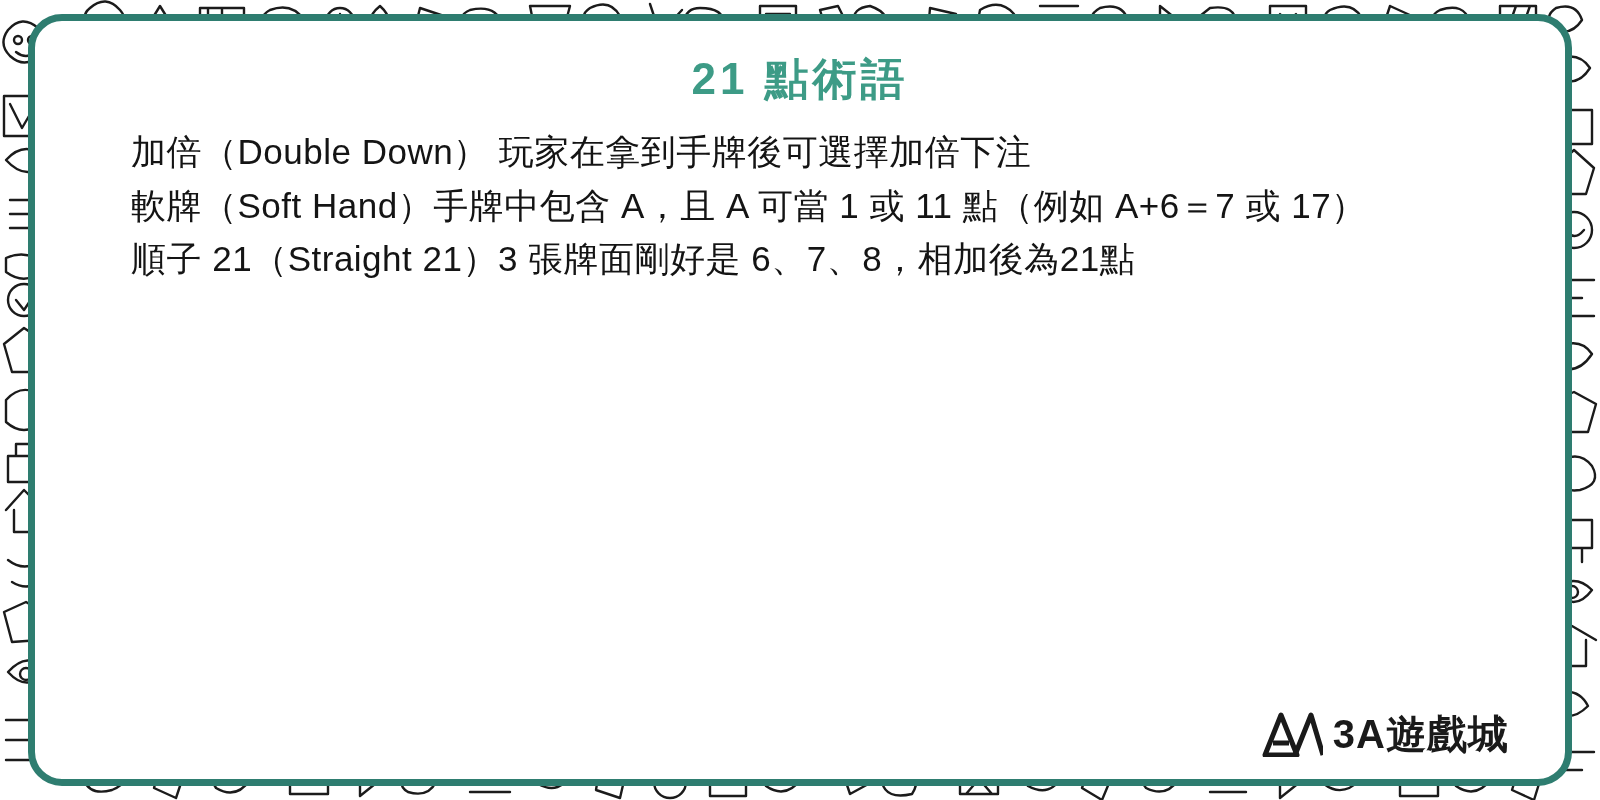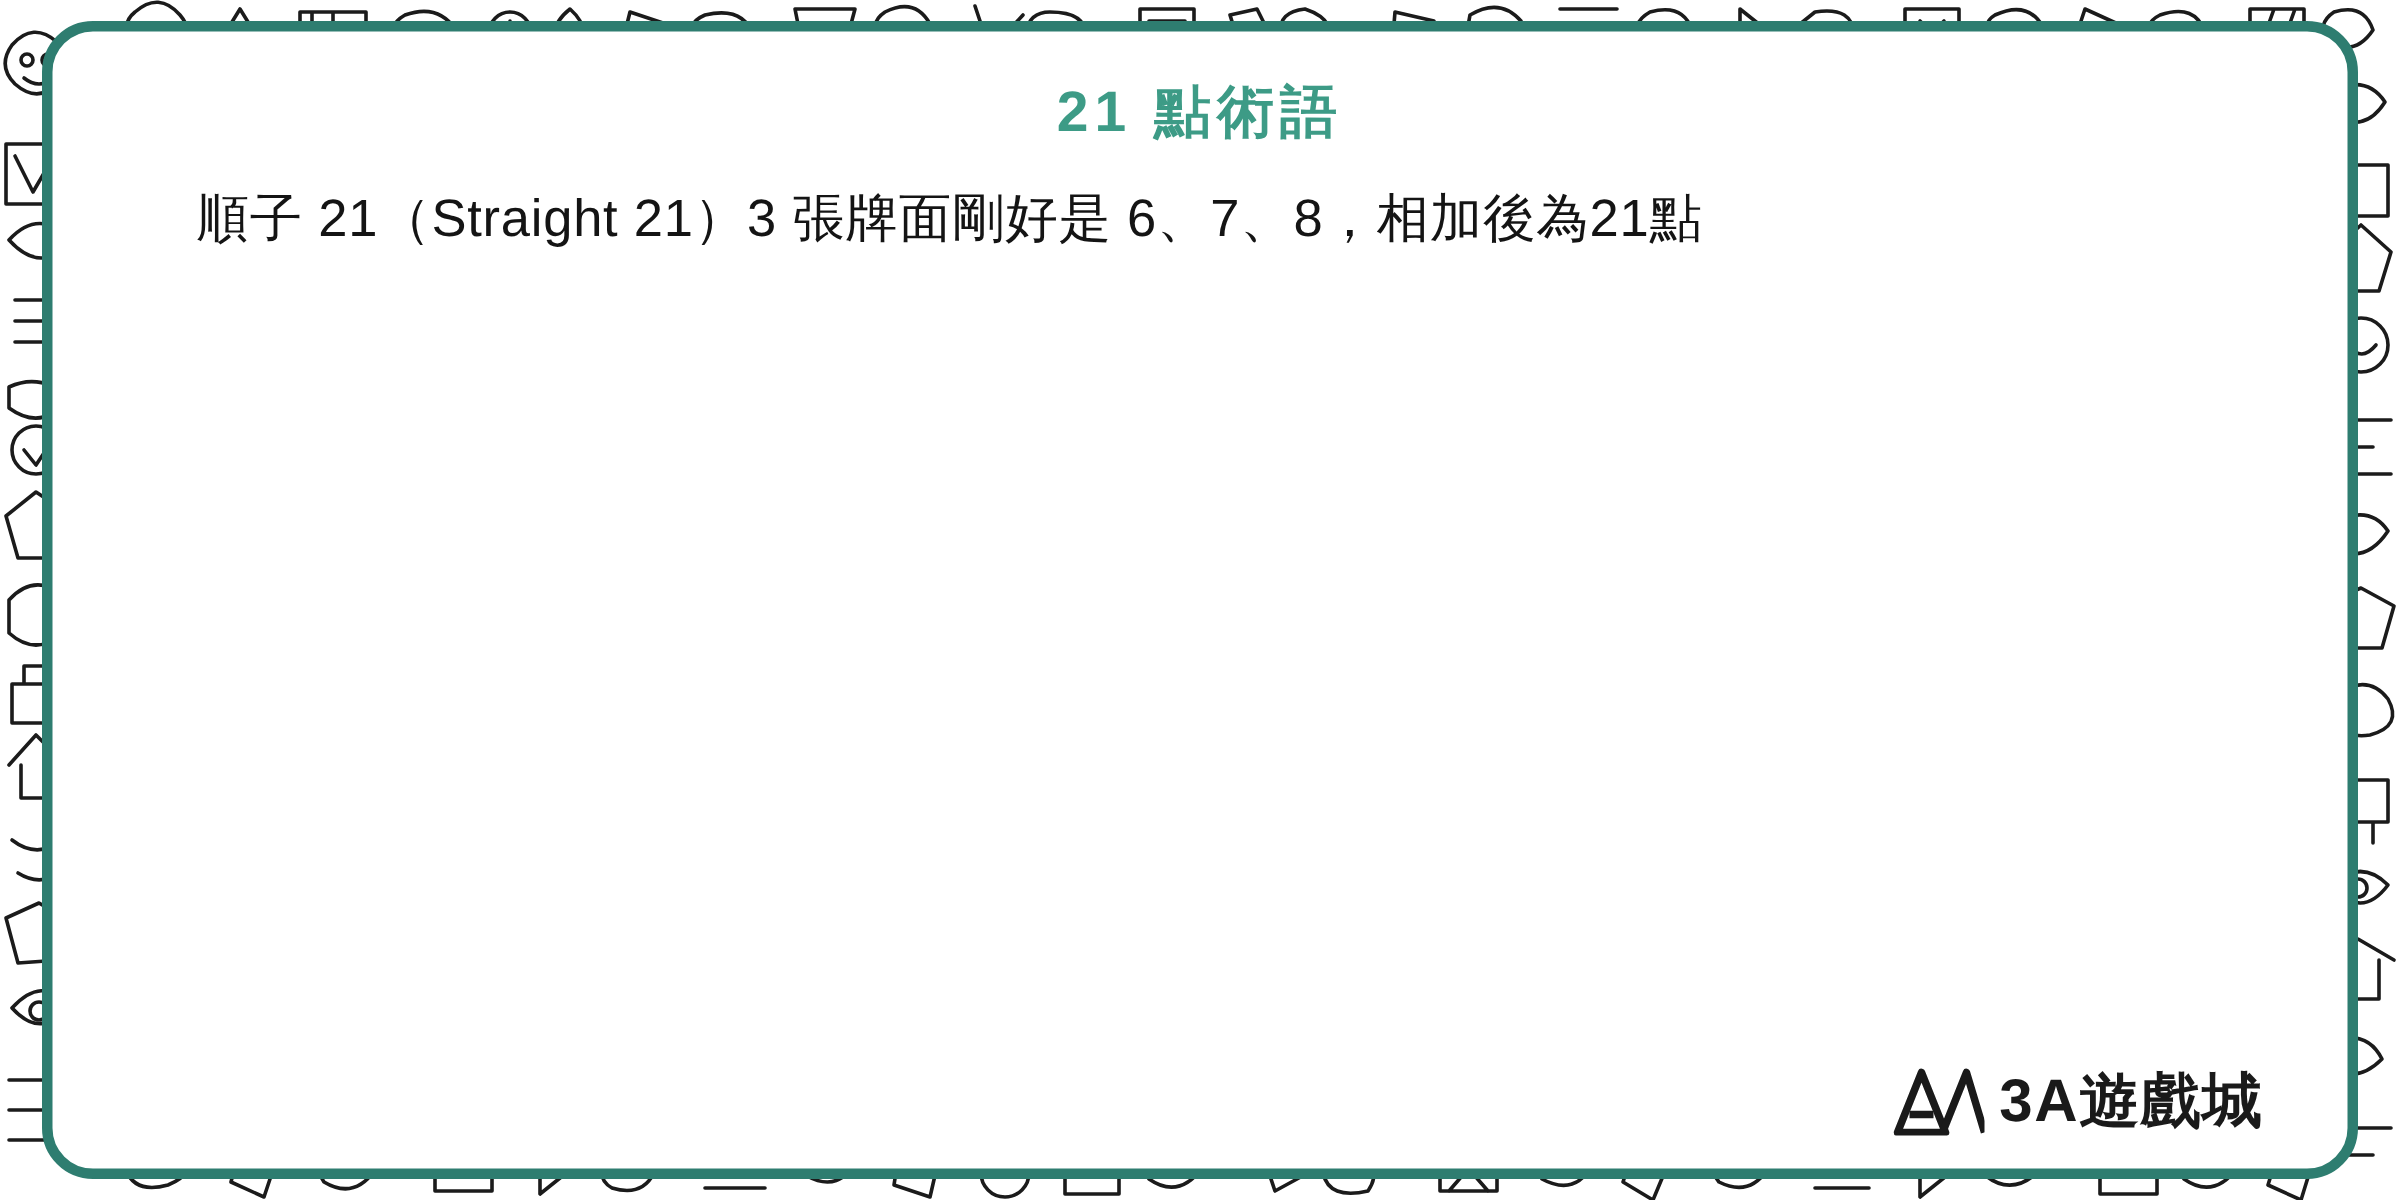--- a/index.html
+++ b/index.html
@@ -56,21 +56,21 @@
     top: 0;
     right: 0;
     bottom: 0;
     padding: 34px 56px 20px 56px;
     box-sizing: border-box;
   }
 
   .title {
     text-align: center;
     color: #3d9b86;
-    font-size: 38px;
+    font-size: 44px;
     font-weight: bold;
     letter-spacing: 4px;
     line-height: 1.1;
     margin: 0 0 22px 0;
     font-family: "Liberation Sans", "DejaVu Sans", sans-serif;
   }
 
   .terms-list {
     list-style: none;
     margin: 0;
@@ -210,20 +210,22 @@
       </g>
     </svg>
   </div>
 
   <div class="frame">
     <div class="content">
 
       <h1 class="title">21 點術語</h1>
 
       <ul class="terms-list">
+        <li>加倍（Double Down） 玩家在拿到手牌後可選擇加倍下注</li>
+        <li>軟牌（Soft Hand）手牌中包含 A，且 A 可當 1 或 11 點（例如 A+6＝7 或 17）</li>
         <li>順子 21（Straight 21）3 張牌面剛好是 6、7、8，相加後為21點</li>
       </ul>
 
       <div class="brand">
         <svg class="brand-mark" width="62" height="46" viewBox="0 0 62 46" xmlns="http://www.w3.org/2000/svg" aria-hidden="true">
           <path d="M4 44 L20 4 L36 44 Z" fill="none" stroke="#1a1a1a" stroke-width="5" stroke-linejoin="round"></path>
           <path d="M12 32 H28" fill="none" stroke="#1a1a1a" stroke-width="5"></path>
           <path d="M34 44 L50 4 L62 44" fill="none" stroke="#1a1a1a" stroke-width="5" stroke-linejoin="round"></path>
         </svg>
         <span class="brand-text">3A遊戲城</span>

